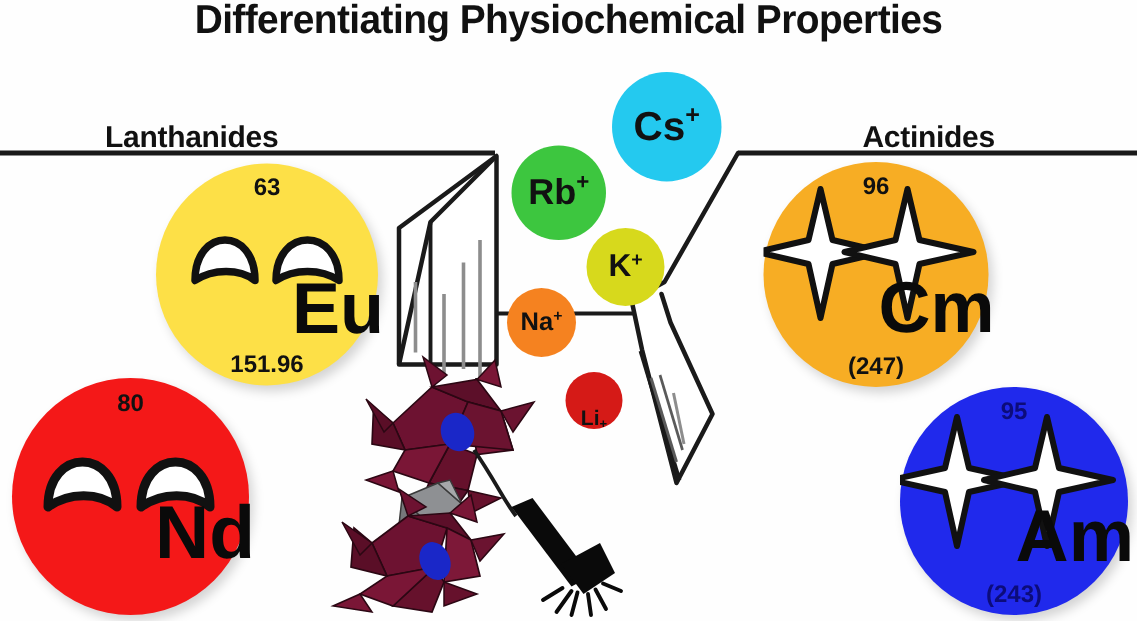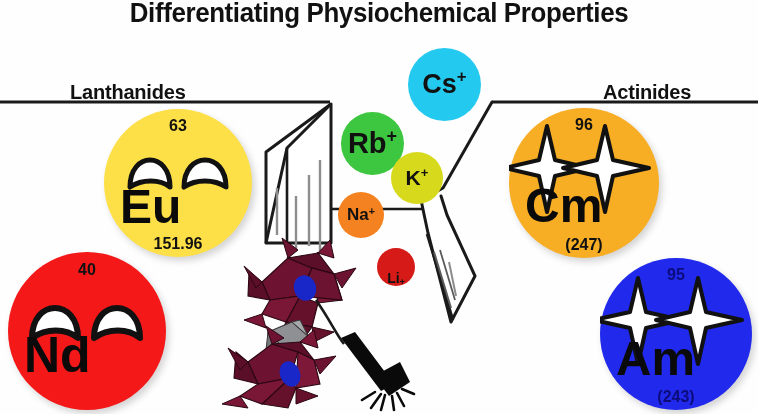--- a/index.html
+++ b/index.html
@@ -17,34 +17,34 @@
     letter-spacing:-0.4px;white-space:nowrap;
     transform:scaleX(0.96);transform-origin:50% 50%;
   }
 
   
   .cat-label{
     position:absolute;font-size:20px;font-weight:bold;color:#111111;
     white-space:nowrap;letter-spacing:-0.2px;
   }
   #lab-lanth{left:70px;top:81px;}
-  #lab-act{left:575px;top:81px;margin-left:28px;}
+  #lab-act{left:575px;top:81px;}
 
   
   .elem{
     position:absolute;border-radius:50%;
     display:block;
     box-shadow:3px 4px 7px rgba(0,0,0,0.17);
   }
   .elem .num{
     position:absolute;left:0;width:100%;text-align:center;
     font-weight:bold;color:#111111;
   }
   .elem .sym{
-    position:absolute;left:16px;width:100%;text-align:left;
+    position:absolute;left:4px;width:100%;text-align:right;
     font-weight:bold;color:#0a0a0a;line-height:1;
   }
   .elem .mass{
     position:absolute;left:0;width:100%;text-align:center;
     font-weight:bold;color:#111111;
   }
 
   
   #elem-eu{left:104px;top:109px;width:148px;height:148px;background:#fde047;z-index:6;}
   #elem-eu .num{top:8px;font-size:16px;}
@@ -70,21 +70,21 @@
   .eyes{position:absolute;left:0;top:0;width:100%;height:100%;}
 
   
   .ion{
     position:absolute;border-radius:50%;
     display:flex;align-items:center;justify-content:center;
     font-weight:bold;color:#111111;z-index:9;
   }
   .ion sup{font-size:0.62em;line-height:0;position:relative;top:-0.42em;}
   #ion-cs{left:408px;top:48px;width:73px;height:73px;background:#24c9ef;font-size:27px;}
-  #ion-rb{left:341px;top:112px;width:63px;height:63px;background:#3dc63f;font-size:29px;}
+  #ion-rb{left:341px;top:97px;width:63px;height:63px;background:#3dc63f;font-size:24px;}
   #ion-k {left:391px;top:152px;width:52px;height:52px;background:#d7d91c;font-size:21px;}
   #ion-na{left:338px;top:192px;width:46px;height:46px;background:#f58220;font-size:17px;}
   #ion-li{left:377px;top:248px;width:38px;height:38px;background:#d51a17;font-size:14px;align-items:flex-end;}
 
   
   #vec{position:absolute;left:0;top:0;width:758px;height:414px;z-index:4;pointer-events:none;}
 </style>
 </head>
 <body>
 
@@ -189,21 +189,21 @@
     <div class="num">63</div>
     <div class="sym">Eu</div>
     <div class="mass">151.96</div>
   </div>
 
   <div class="elem" id="elem-nd">
     <svg class="eyes" viewBox="0 0 158 158">
       <path d="M24,86 C24,46 70,46 70,86 C58,76 38,76 24,86 Z" fill="#ffffff" stroke="#111111" stroke-width="6" stroke-linejoin="round"></path>
       <path d="M86,86 C86,46 132,46 132,86 C120,76 100,76 86,86 Z" fill="#ffffff" stroke="#111111" stroke-width="6" stroke-linejoin="round"></path>
     </svg>
-    <div class="num">40</div>
+    <div class="num">80</div>
     <div class="sym">Nd</div>
   </div>
 
   <div class="elem" id="elem-cm">
     <svg class="eyes" viewBox="0 0 150 150">
       <path d="M38,18 L46,52 L80,60 L46,68 L38,104 L30,68 L-4,60 L30,52 Z" fill="#ffffff" stroke="#111111" stroke-width="4" stroke-linejoin="round"></path>
       <path d="M96,18 L104,52 L140,60 L104,68 L96,104 L88,68 L54,60 L88,52 Z" fill="#ffffff" stroke="#111111" stroke-width="4" stroke-linejoin="round"></path>
     </svg>
     <div class="num">96</div>
     <div class="sym">Cm</div>

